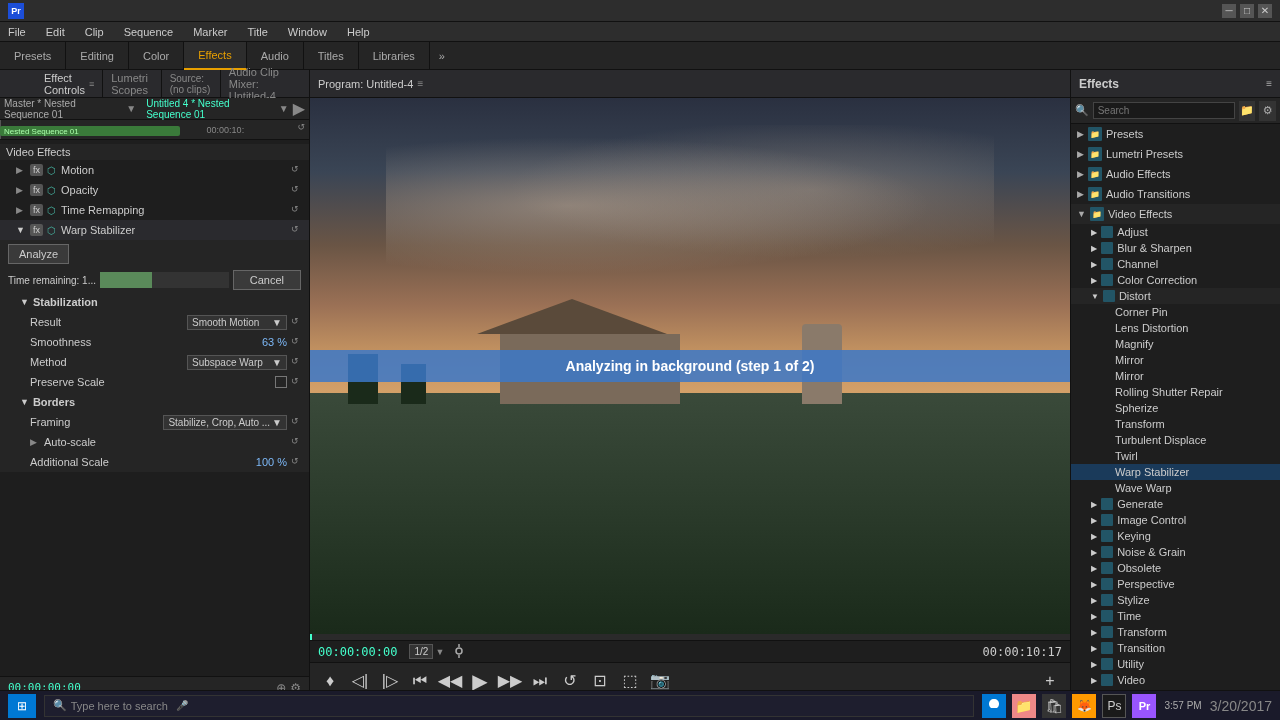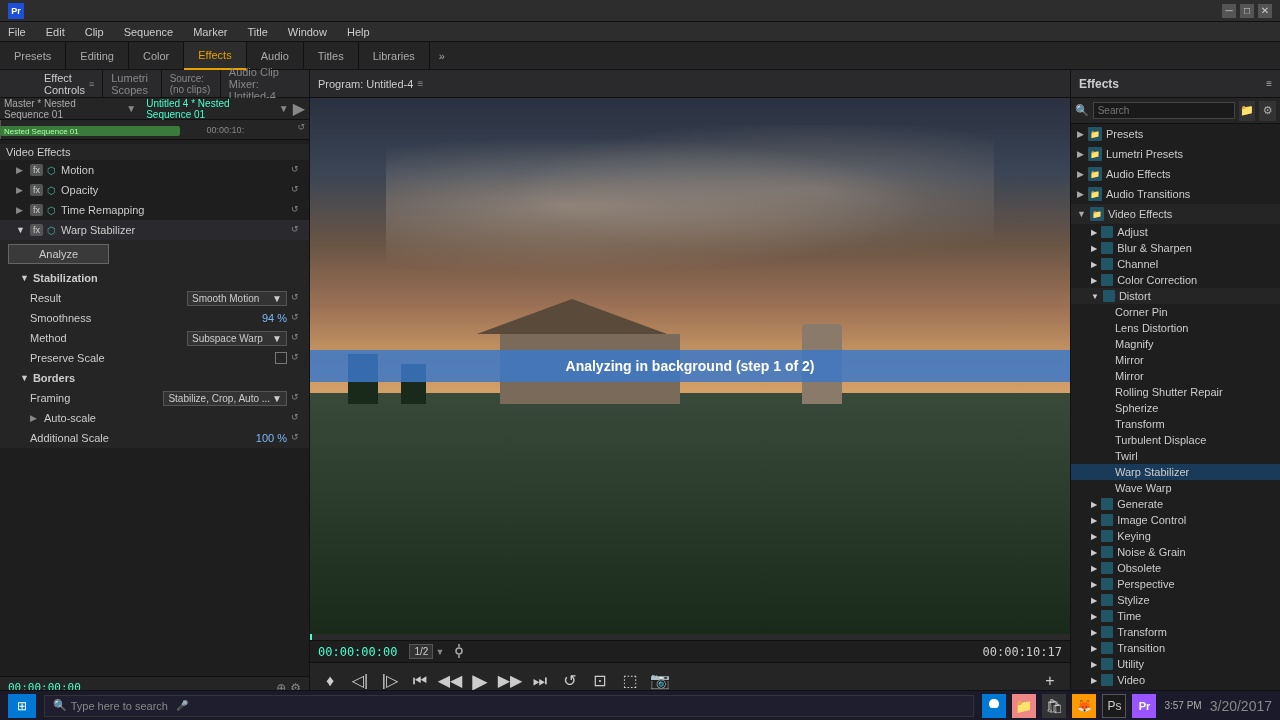--- a/index.html
+++ b/index.html
@@ -35,21 +35,21 @@
     
     #effect-controls-content { flex: 1; overflow-y: auto; padding: 4px 0; }
     .section-header { padding: 2px 6px; color: #ccc; font-size: 11px; display: flex; align-items: center; gap: 4px; background: #252525; }
     .effect-row { padding: 2px 6px 2px 16px; display: flex; align-items: center; gap: 4px; height: 20px; }
     .effect-row.sub { padding-left: 30px; }
     .effect-label { color: #ccc; font-size: 11px; flex: 1; }
     .fx-badge { background: #555; color: #ccc; font-size: 9px; padding: 1px 3px; border-radius: 2px; }
     .reset-btn { width: 12px; height: 12px; color: #888; font-size: 9px; cursor: pointer; }
     .dropdown-val { background: #333; border: 1px solid #555; color: #ccc; font-size: 10px; padding: 1px 4px; cursor: pointer; display: flex; align-items: center; gap: 2px; min-width: 100px; justify-content: space-between; }
     .checkbox { width: 12px; height: 12px; border: 1px solid #777; background: transparent; }
-    .analyze-btn { background: #3a3a3a; border: 1px solid #666; color: #ccc; font-size: 11px; padding: 3px 30px; cursor: pointer; }
+    .analyze-btn { background: #3a3a3a; border: 1px solid #666; color: #ccc; font-size: 11px; padding: 3px 10px; cursor: pointer; }
     .cancel-btn { background: #3a3a3a; border: 1px solid #666; color: #ccc; font-size: 11px; padding: 3px 16px; cursor: pointer; }
 
     
     #analyze-area { padding: 4px 8px; display: flex; align-items: center; gap: 4px; }
     #analyze-bar-container { flex: 1; height: 16px; background: #333; position: relative; }
     #analyze-bar-fill { height: 100%; background: #5a8a5a; width: 40%; }
 
     
     #center-panel { flex: 1; background: #1a1a1a; display: flex; flex-direction: column; }
     #program-header { height: 28px; background: #2a2a2d; display: flex; align-items: center; padding: 0 8px; border-bottom: 1px solid #111; }
@@ -216,38 +216,45 @@
           <span class="fx-badge">fx</span>
           <span style="width:10px;font-size:10px;color:#4a9;">⬡</span>
           <span class="effect-label">Warp Stabilizer</span>
           <span class="reset-btn">↺</span>
         </div>
 
         <div id="analyze-area">
           <button class="analyze-btn">Analyze</button>
         </div>
 
+        <div style="padding:2px 8px;display:flex;align-items:center;gap:4px;">
+          <span style="font-size:10px;color:#ccc;">Time remaining: 1...</span>
+          <div id="analyze-bar-container">
+            <div id="analyze-bar-fill"></div>
+          </div>
+          <button class="cancel-btn">Cancel</button>
+        </div>
 
         <div class="effect-row" style="padding-left:20px;">
           <span style="font-size:9px;color:#ccc;cursor:pointer;">▼</span>
           <span class="effect-label" style="font-weight:bold;">Stabilization</span>
         </div>
 
         <div class="effect-row sub">
           <span class="effect-label">Result</span>
           <div class="dropdown-val">
             <span>Smooth Motion</span>
             <span>▼</span>
           </div>
           <span class="reset-btn">↺</span>
         </div>
 
         <div class="effect-row sub">
           <span class="effect-label">Smoothness</span>
-          <span class="blue-val">94 %</span>
+          <span class="blue-val">63 %</span>
           <span class="reset-btn">↺</span>
         </div>
 
         <div class="effect-row sub">
           <span class="effect-label">Method</span>
           <div class="dropdown-val">
             <span>Subspace Warp</span>
             <span>▼</span>
           </div>
           <span class="reset-btn">↺</span>

